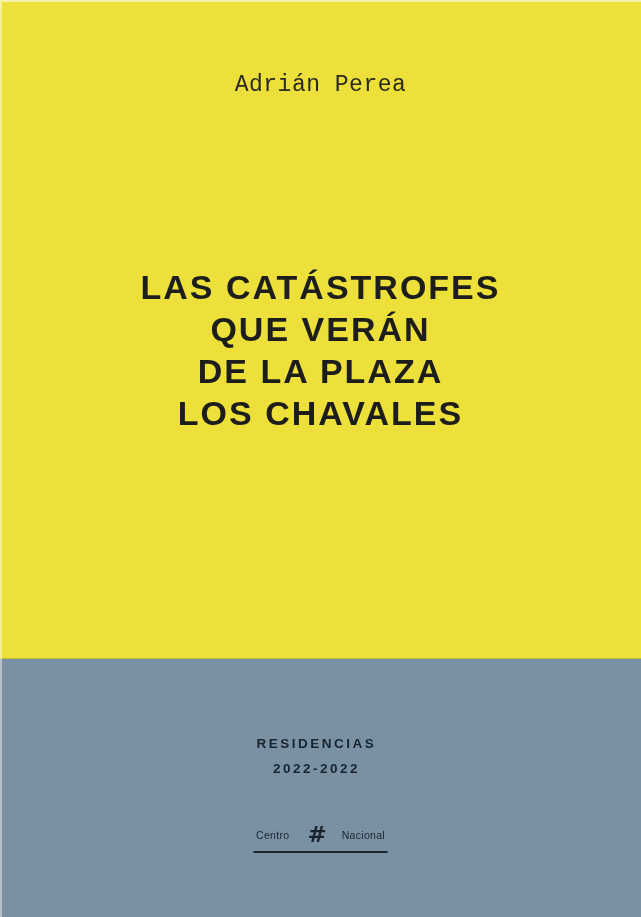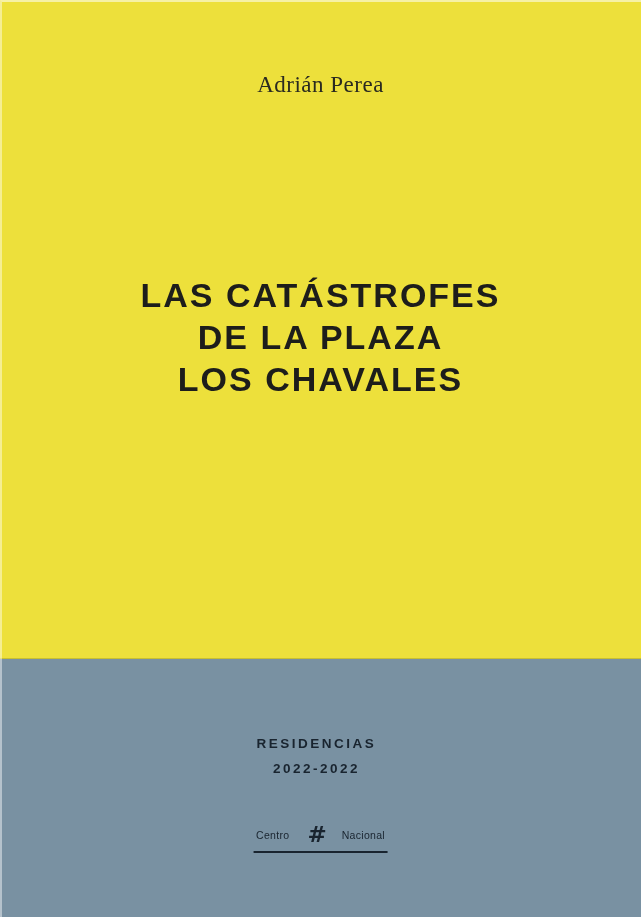--- a/index.html
+++ b/index.html
@@ -27,21 +27,21 @@
   }
   .section-top{
     position:absolute;left:0;top:0;width:100%;height:659px;
     background:var(--top-bg,#EDE03B);
     border-bottom:1px solid rgba(90,90,20,0.25);
     box-sizing:border-box;
   }
   .author{
     position:absolute;left:0;right:0;top:72px;
     text-align:center;
-    font-family:Liberation Serif, serif;
+    font-family:Liberation Mono, monospace;
     font-size:23px;
     letter-spacing:0.5px;
     color:var(--author-text,#2A2A20);
   }
   .title{
     position:absolute;left:0;right:0;top:258px;
     text-align:center;
     font-weight:700;
     font-size:34px;
     line-height:42px;
@@ -99,22 +99,23 @@
   }
 </style>
 </head>
 <body>
 
 <div class="page">
 
   <div class="section-top">
     <div class="author">Adrián Perea</div>
 
-    <h1 class="title" style="margin:16px;">
+    <h1 class="title" style="margin:8px;">
       <span class="title-line">LAS CATÁSTROFES</span>
+      <span class="title-line">QUE VERÁN</span>
       <span class="title-line">DE LA PLAZA</span>
       <span class="title-line">LOS CHAVALES</span>
     </h1>
   </div>
 
   <div class="section-bottom"></div>
 
   <div class="program">
     <span>RESIDENCIAS</span>
     <span>2022-2022</span>

